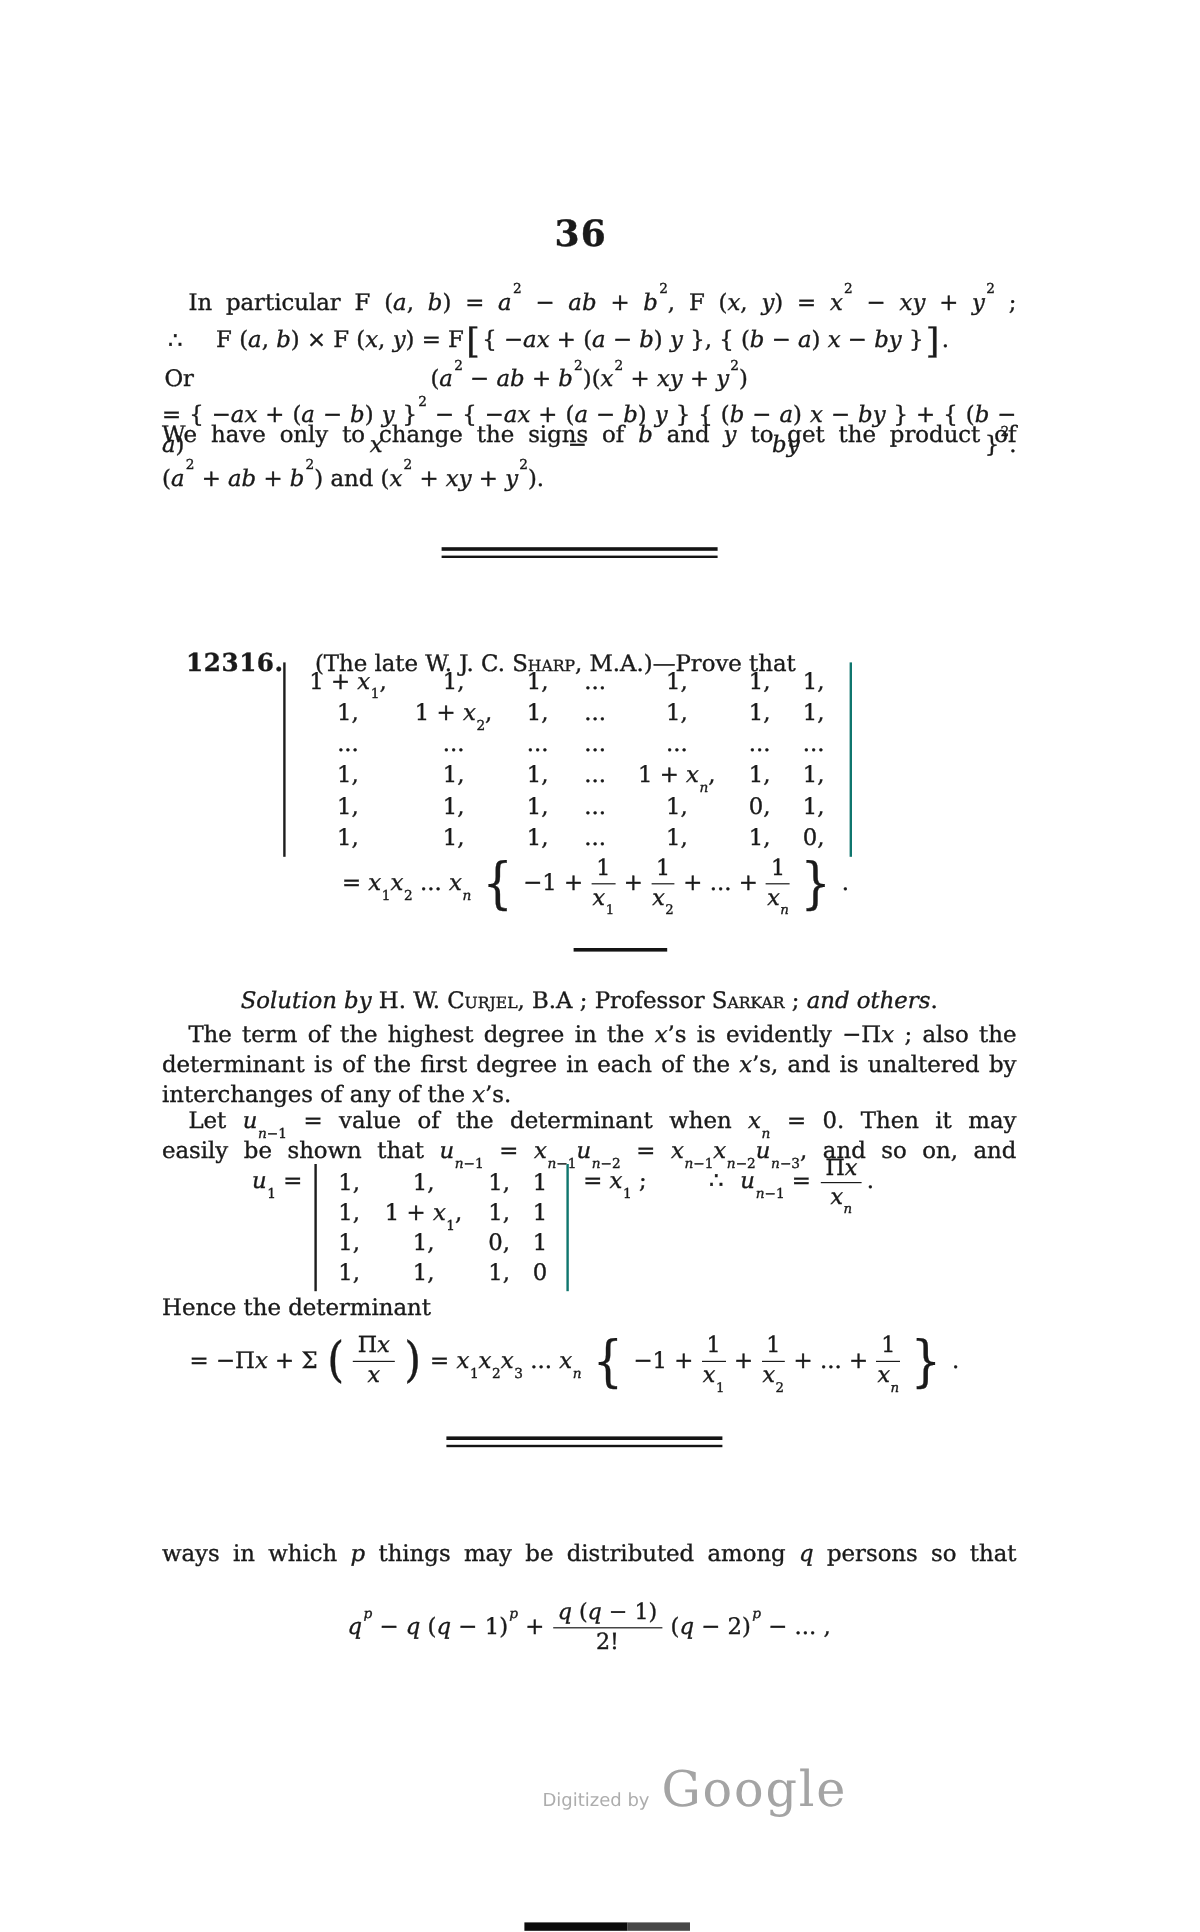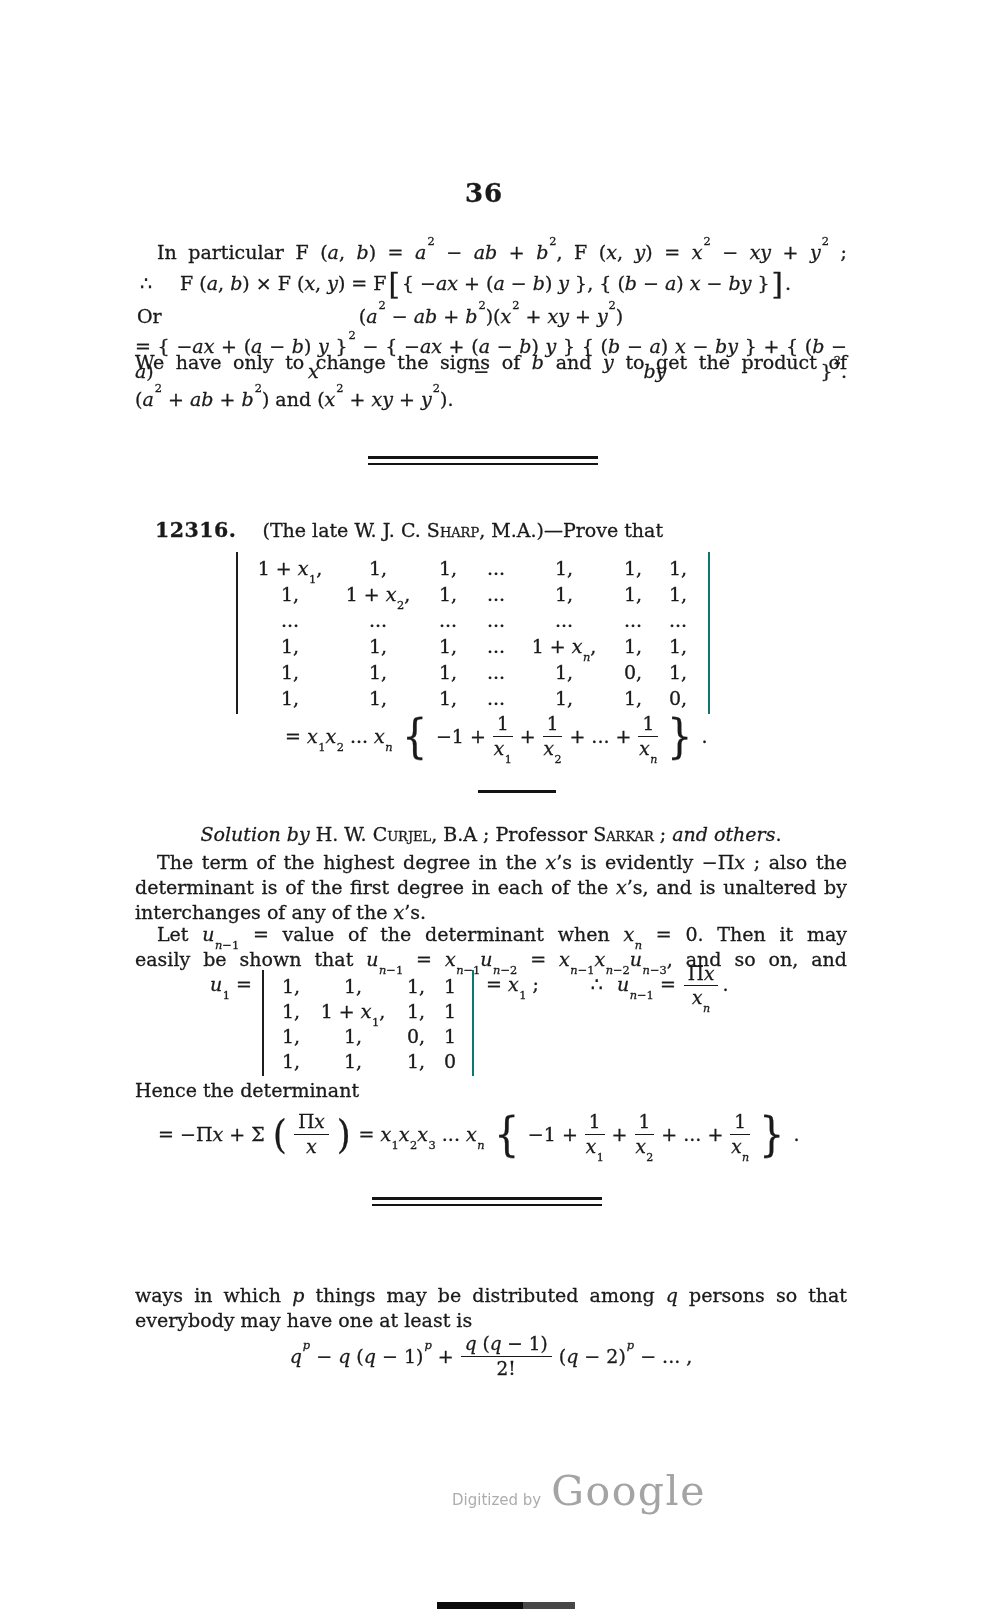--- a/index.html
+++ b/index.html
@@ -6,21 +6,21 @@
   .page{
     position:relative; width:1000px; height:1610px; background:#ffffff;
     font-family:"DejaVu Serif", serif; color:#1a1a1a; font-size:19px;
     -webkit-text-stroke:0.3px #1a1a1a; overflow:hidden;
   }
   i{font-style:italic;}
   .sc{font-variant:small-caps;}
   sup{font-size:0.60em; line-height:0; position:relative; top:-0.55em; margin-left:1px;}
   sub{font-size:0.60em; line-height:0; position:relative; top:0.30em; margin-left:0.5px;}
   .pagenum{position:absolute; top:178px; left:0; width:968px; text-align:center;
-    font-size:26px; font-weight:bold; letter-spacing:1px;}
+    font-size:30px; font-weight:bold; letter-spacing:1px;}
   p.line{position:absolute; left:135px; width:712px; margin:0; line-height:25px; white-space:normal;}
   .just{text-align:justify; text-align-last:justify;}
   .center{text-align:center;}
   .ind{text-indent:22px;}
   .qnum{font-weight:bold; font-size:20.5px; letter-spacing:0.5px; margin-left:20px; margin-right:26px;}
   .introrow{position:absolute; display:flex; align-items:center; white-space:nowrap;}
   .therefore{margin-right:28px;}
   .bigbr{font-size:29px; line-height:0; position:relative; top:1px; margin:0 2px;}
   .linewrap{position:absolute; left:135px; width:712px; margin:0; line-height:25px;}
   .orlbl{position:absolute; left:2px; top:0;}
@@ -78,21 +78,21 @@
     <span class="orlbl">Or</span>
     <span class="centered">(<i>a</i><sup>2</sup> − <i>ab</i> + <i>b</i><sup>2</sup>)(<i>x</i><sup>2</sup> + <i>xy</i> + <i>y</i><sup>2</sup>)</span>
   </div>
 
   <p class="line just" style="top:334px">= { −<i>ax</i> + (<i>a</i> − <i>b</i>) <i>y</i> }<sup>2</sup> − { −<i>ax</i> + (<i>a</i> − <i>b</i>) <i>y</i> } { (<i>b</i> − <i>a</i>) <i>x</i> − <i>by</i> } + { (<i>b</i> − <i>a</i>) <i>x</i> − <i>by</i> }<sup>2</sup>.</p>
   <p class="line just" style="top:350px">We have only to change the signs of <i>b</i> and <i>y</i> to get the product of</p>
   <p class="line" style="top:387px">(<i>a</i><sup>2</sup> + <i>ab</i> + <i>b</i><sup>2</sup>) and (<i>x</i><sup>2</sup> + <i>xy</i> + <i>y</i><sup>2</sup>).</p>
 
   <div class="divider-double" style="top:456px; left:368px; width:230px"></div>
 
-  <p class="line" style="top:518px"><b class="qnum">12316.</b><span>(The late W. J. C. <span class="sc">Sharp</span>, M.A.)—Prove that</span></p>
+  <p class="line" style="top:540px"><b class="qnum">12316.</b><span>(The late W. J. C. <span class="sc">Sharp</span>, M.A.)—Prove that</span></p>
 
   <div class="det det1" style="top:552px; left:236px">
       <div class="det-row">
         <span class="det-cell">1 + <i>x</i><sub>1</sub>,</span>
         <span class="det-cell">1,</span>
         <span class="det-cell">1,</span>
         <span class="det-cell">...</span>
         <span class="det-cell">1,</span>
         <span class="det-cell">1,</span>
         <span class="det-cell">1,</span>
@@ -240,21 +240,20 @@
         <span class="num">1</span>
         <span class="den"><i>x</i><sub><i>n</i></sub></span>
       </span>
     <span class="bigbrace">}</span>
     <span>.</span>
   </div>
 
   <div class="divider-double" style="top:1197px; left:372px; width:230px"></div>
 
   <p class="line just" style="top:1283px">ways in which <i>p</i> things may be distributed among <i>q</i> persons so that</p>
-  <p class="line" style="top:1308px">everybody may have one at least is</p>
 
   <div class="eqrow centerrow" style="top:1330px; height:52px">
     <span><i>q</i><sup><i>p</i></sup> − <i>q</i> (<i>q</i> − 1)<sup><i>p</i></sup> +</span>
     <span class="frac">
         <span class="num"><i>q</i> (<i>q</i> − 1)</span>
         <span class="den">2!</span>
       </span>
     <span>(<i>q</i> − 2)<sup><i>p</i></sup> − ... ,</span>
   </div>
 

